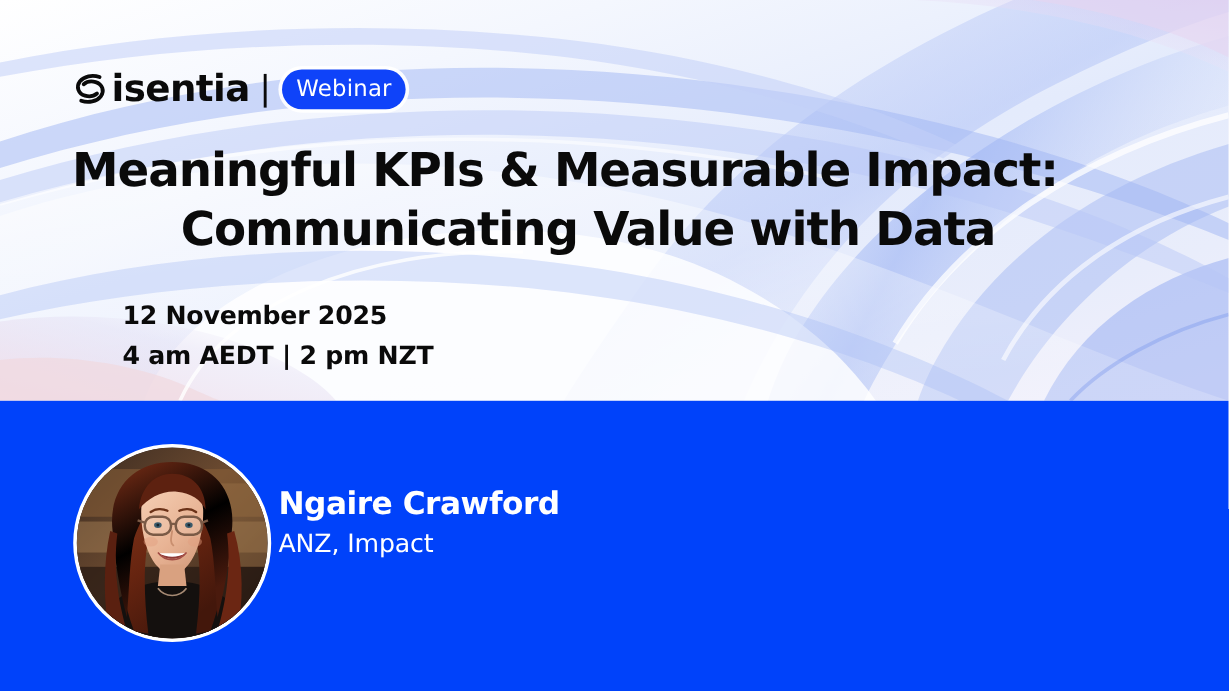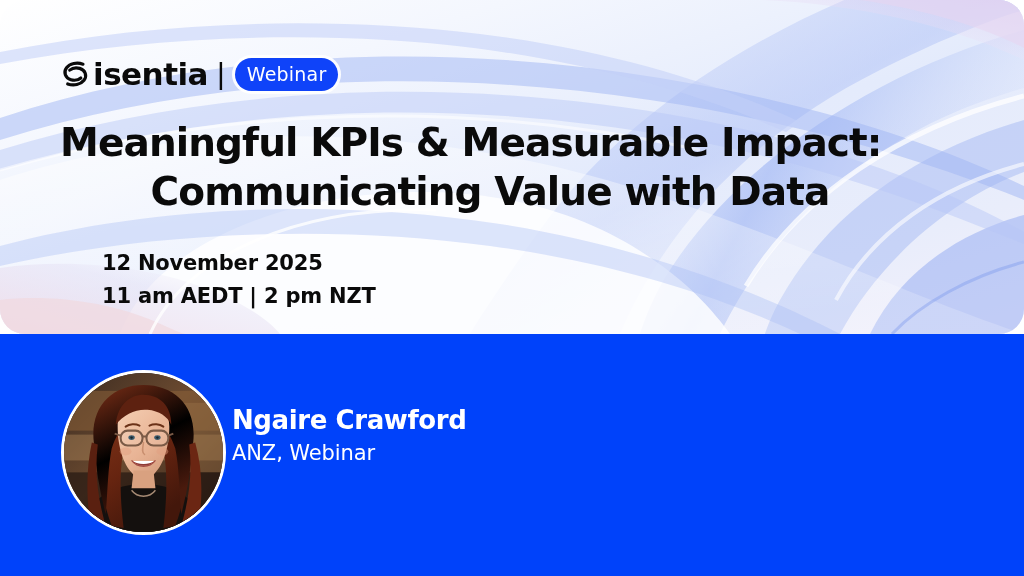--- a/index.html
+++ b/index.html
@@ -23,21 +23,20 @@
     width: 1024px;
     height: 334px;
     overflow: hidden;
     background: linear-gradient(118deg,
                 #ffffff 0%,
                 #f7f9fe 18%,
                 #e9eefc 42%,
                 #dfe7fb 60%,
                 #e7ecfb 78%,
                 #f2f0fa 100%);
-    border-radius: 25px;
   }
   .hero-bg { position:absolute; left:0; top:0; width:1024px; height:334px; }
 
   
   .logo-row {
     position: absolute;
     left: 60px;
     top: 55px;
     display: flex;
     align-items: center;
@@ -244,21 +243,21 @@
       <span class="pill">Webinar</span>
     </div>
 
     <div class="headline">
       <span class="l1">Meaningful KPIs &amp; Measurable Impact:</span>
       <span class="l2">Communicating Value with Data</span>
     </div>
 
     <div class="when">
       <div>12 November 2025</div>
-      <div>11 am AEDT | 2 pm NZT</div>
+      <div>4 am AEDT | 2 pm NZT</div>
     </div>
   </div>
 
   <div class="band"></div>
 
   <div class="avatar">
     <svg viewBox="0 0 160 160">
       <defs>
         <linearGradient id="bgRoom" x1="0" y1="0" x2="1" y2="1">
           <stop offset="0%" stop-color="#3a2a20"></stop>
@@ -334,16 +333,16 @@
       <ellipse cx="62" cy="79" rx="6" ry="4" fill="#e39d7f" opacity="0.45"></ellipse>
       <ellipse cx="99" cy="79" rx="6" ry="4" fill="#e39d7f" opacity="0.45"></ellipse>
 
       <path d="M34,72 C30,104 36,136 44,160 L28,160 C22,130 22,98 28,70 Z" fill="#5a2010"></path>
       <path d="M126,72 C130,104 124,136 116,160 L134,160 C140,130 140,98 132,70 Z" fill="#6b2613"></path>
     </svg>
   </div>
 
   <div class="speaker">
     <div class="speaker-name">Ngaire Crawford</div>
-    <div class="speaker-org">ANZ, Webinar</div>
+    <div class="speaker-org">ANZ, Impact</div>
   </div>
 
 </div>
 
 </body></html>

